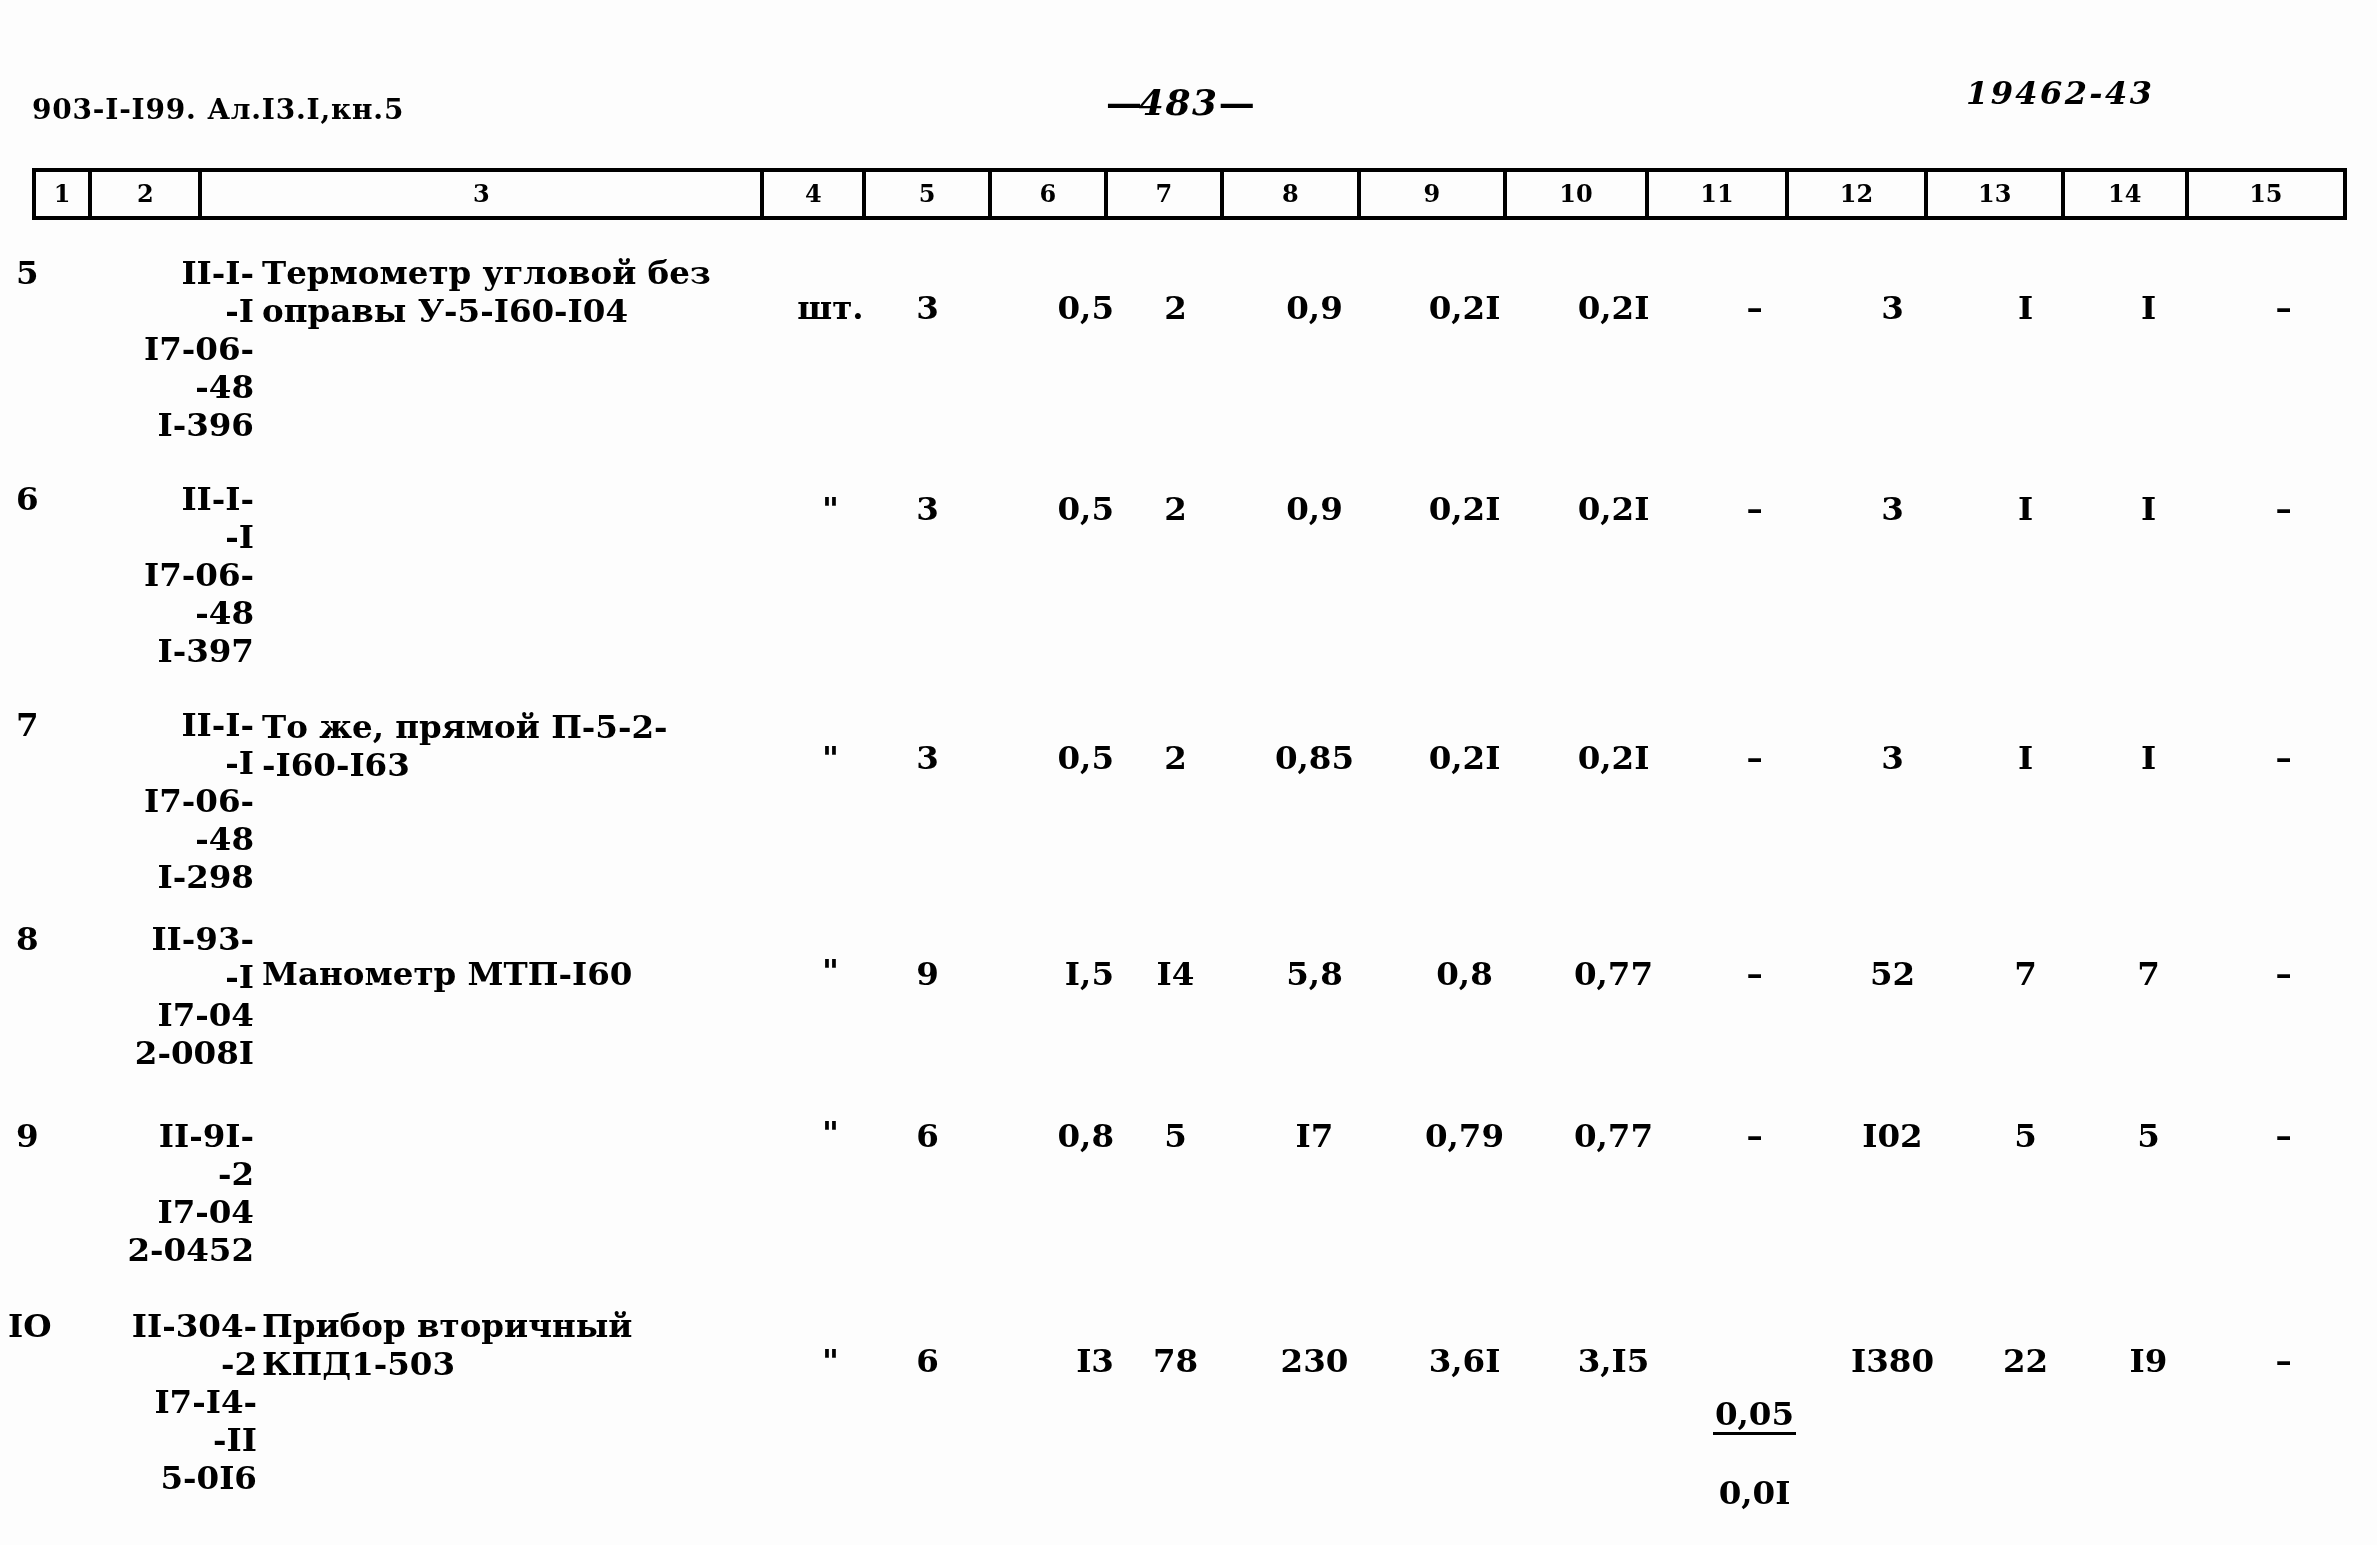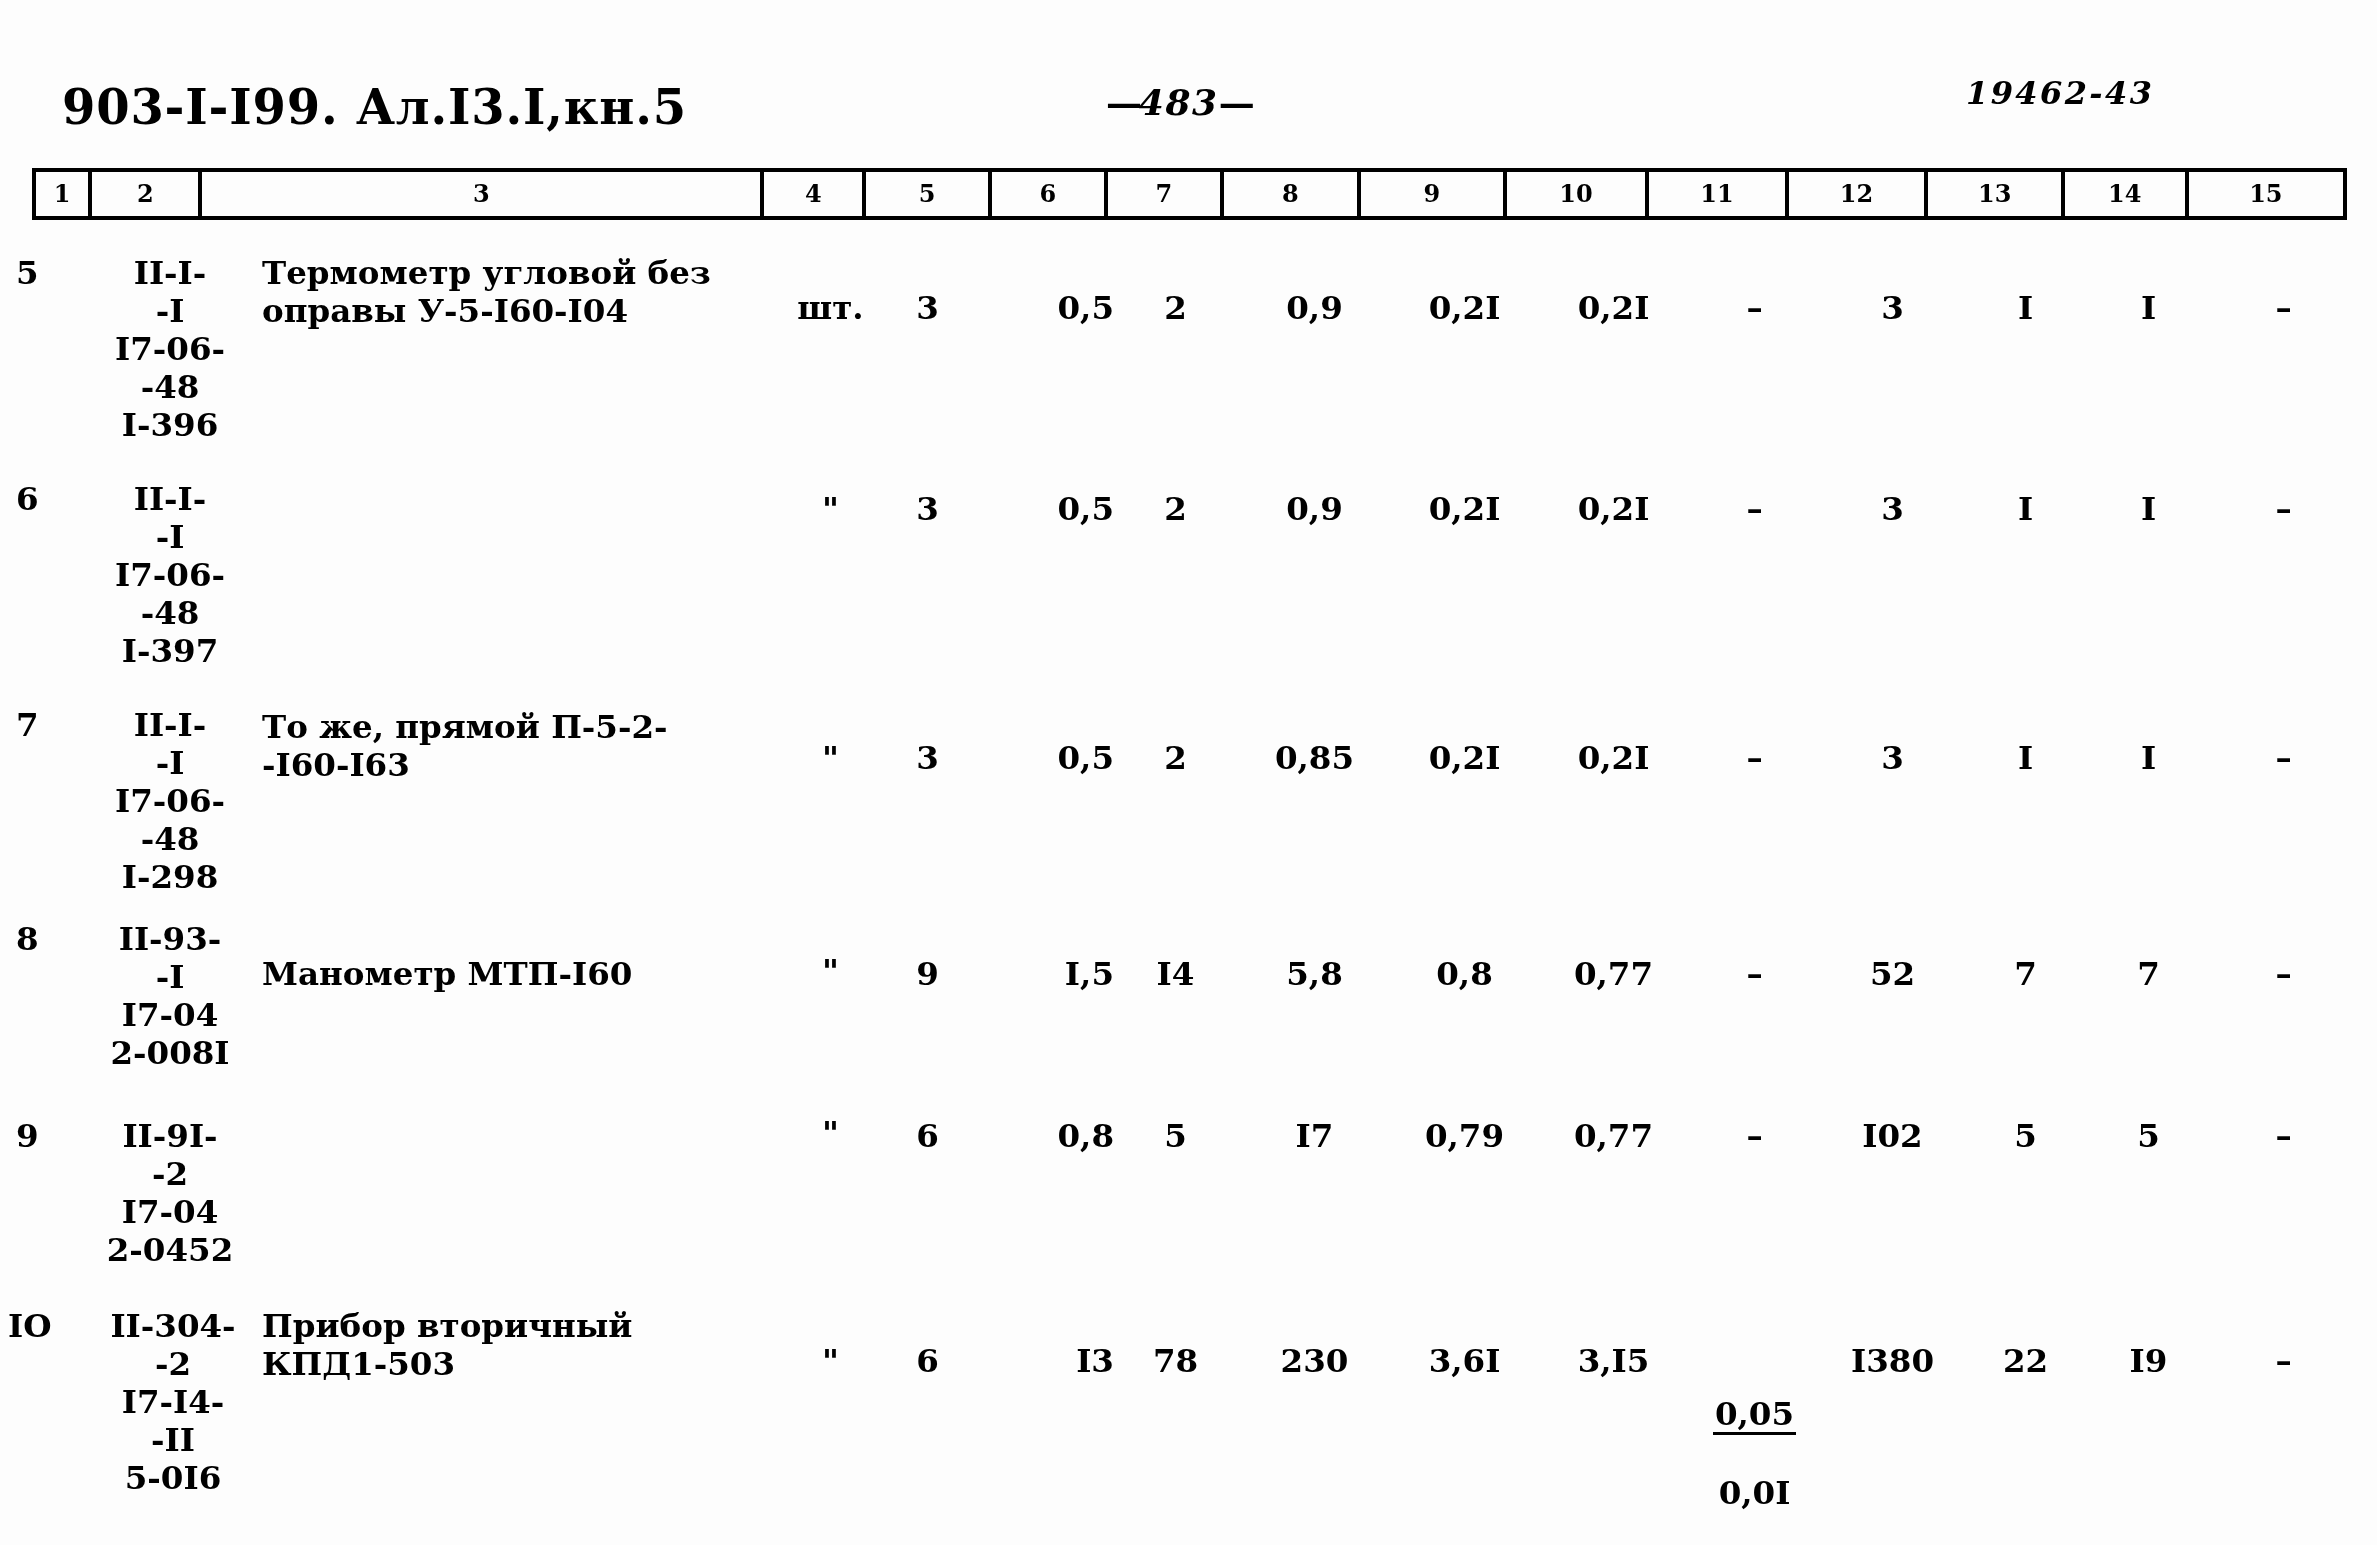--- a/index.html
+++ b/index.html
@@ -28,27 +28,26 @@
   .doc-header {
     position: absolute;
     top: 79px;
     left: 0;
     width: 2377px;
     height: 63px;
   }
   .doc-code {
     position: absolute;
     left: 32px;
-    top: 0;
-    font-family: "DejaVu Serif", serif;
-    font-weight: 700;
-    font-size: 48px;
+    top: 14px;
+    font-family: "DejaVu Serif", serif;
+    font-weight: 700;
+    font-size: 28px;
     letter-spacing: 0.8px;
     white-space: nowrap;
-    margin-left: 30px;
   }
   .page-number {
     position: absolute;
     left: 1106px;
     top: 1.6px;
     font-family: "DejaVu Serif", serif;
     font-style: italic;
     font-weight: 700;
     font-size: 36px;
     letter-spacing: 1.6px;
@@ -113,21 +112,21 @@
   .r-h240 { height: 190px; }
 
   .c {
     position: absolute;
     box-sizing: border-box;
     font-size: 32.5px;
     line-height: 1.17;
     white-space: pre-line;
   }
   .num-col   { left: 16px;  width: 62px;  text-align: left; }
-  .code-col  { left: 86px; width: 168px; text-align: center; letter-spacing: 0px; }
+  .code-col  { left: 86px; width: 168px; text-align: right; letter-spacing: 0px; }
   .name-col  { left: 262px; width: 507px; text-align: left; }
   .unit-col  { left: 781px; width: 99px; text-align: center; }
   .v5        { left: 880px; width: 95px; text-align: center; }
   .v6        { left: 1003px; width: 111px; text-align: right; }
   .v7        { left: 1126px; width: 99px; text-align: center; }
   .v8        { left: 1245px; width: 139px; text-align: center; }
   .v9        { left: 1395px; width: 139px; text-align: center; }
   .v10       { left: 1542px; width: 143px; text-align: center; }
   .v11       { left: 1685px; width: 139px; text-align: center; }
   .v12       { left: 1823px; width: 139px; text-align: center; }

